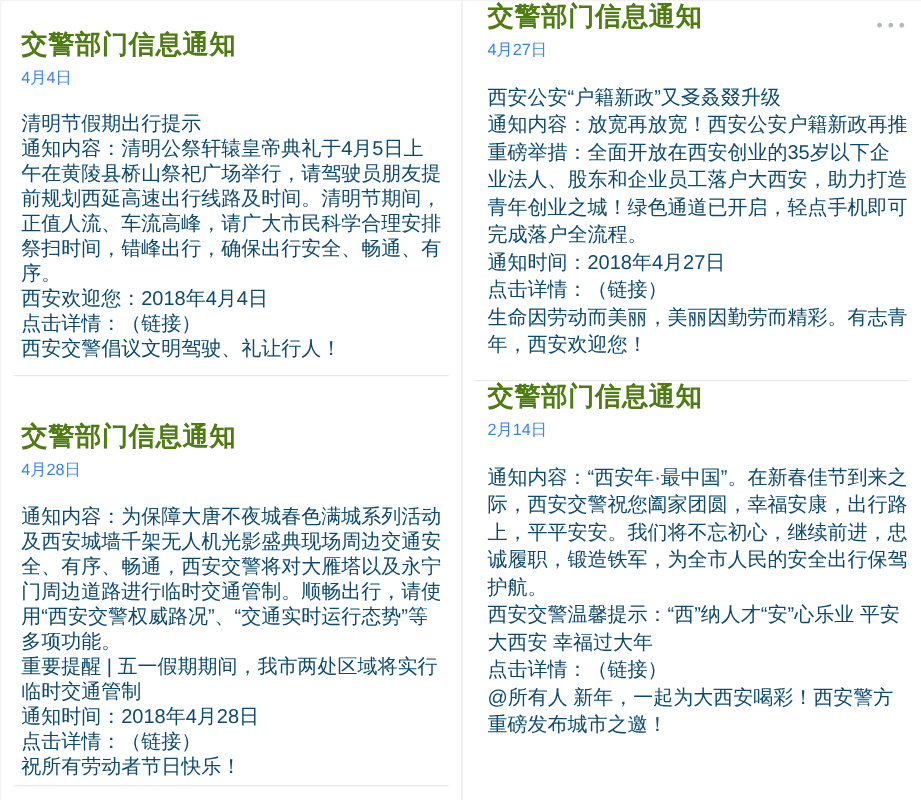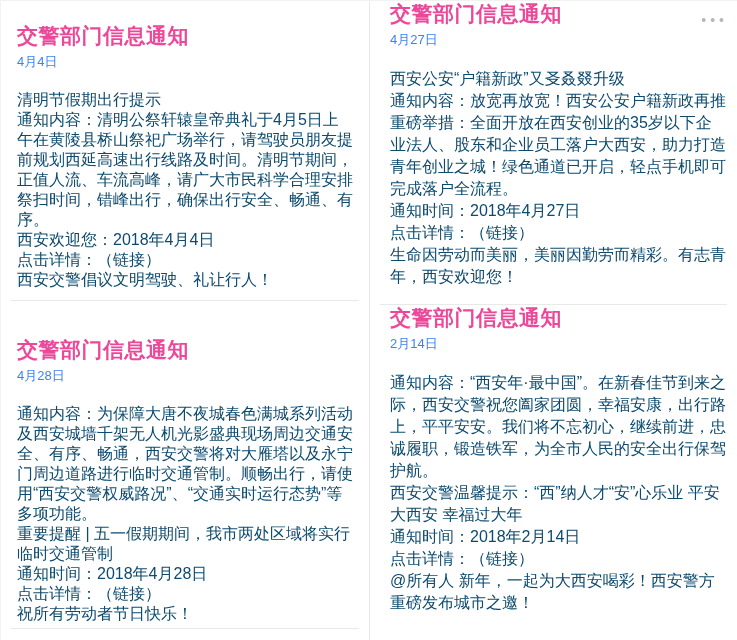--- a/index.html
+++ b/index.html
@@ -39,21 +39,21 @@
   .sep {
     border-top: 1px solid #e9e9e9;
     margin: 0 10px;
     height: 0;
   }
   .post-title {
     margin: 0;
     font-size: 21px;
     line-height: 26px;
     font-weight: bold;
-    color: #ec4899;
+    color: #4d7c0f;
     letter-spacing: 0.5px;
   }
   .post-date {
     margin-top: 5px;
     font-size: 13px;
     line-height: 16px;
     color: #3b82f6;
   }
   .post-body { margin-top: 20px; }
   .post-body p {
@@ -127,20 +127,19 @@
     </article>
 
     <div class="sep"></div>
 
     <article class="post post-4">
       <h2 class="post-title">交警部门信息通知</h2>
       <div class="post-date">2月14日</div>
       <div class="post-body">
         <p>通知内容：“西安年·最中国”。在新春佳节到来之际，西安交警祝您阖家团圆，幸福安康，出行路上，平平安安。我们将不忘初心，继续前进，忠诚履职，锻造铁军，为全市人民的安全出行保驾护航。</p>
         <p>西安交警温馨提示：“西”纳人才“安”心乐业 平安大西安 幸福过大年</p>
-        <p>通知时间：2018年2月14日</p>
         <p>点击详情：（链接）</p>
         <p>@所有人 新年，一起为大西安喝彩！西安警方重磅发布城市之邀！</p>
       </div>
     </article>
   </div>
 
 </div>
 
 </body></html>

